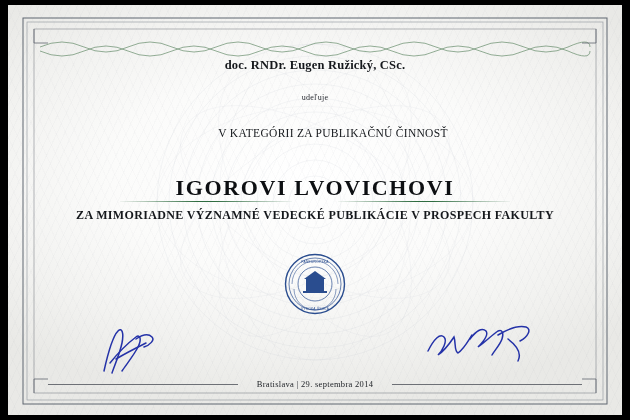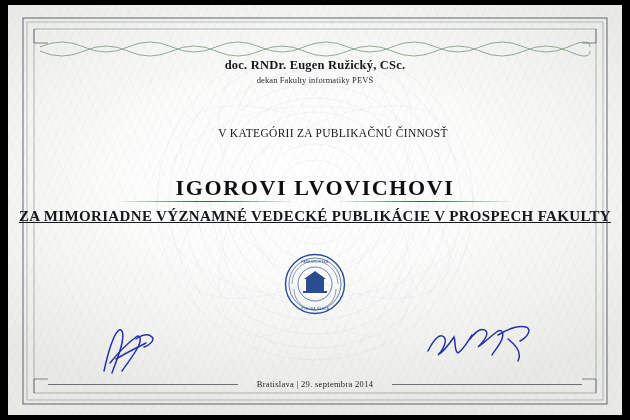--- a/index.html
+++ b/index.html
@@ -125,25 +125,24 @@
     position: absolute;
     top: 196px;
     height: 1px;
     background: linear-gradient(90deg, rgba(30,90,50,0.05), #2e6b3f 45%, #2e6b3f 55%, rgba(30,90,50,0.05));
   }
   #rule-left { left: 112px; width: 172px; }
   #rule-right { right: 112px; width: 172px; }
 
   #reason {
     top: 203px;
-    font-size: 15px;
+    font-size: 12px;
     font-weight: bold;
     color: #15181c;
     letter-spacing: 0.35px;
-    text-decoration: underline;
   }
 
   
   #seal {
     position: absolute;
     left: 50%;
     top: 248px;
     transform: translateX(-50%);
     width: 62px;
     height: 62px;
@@ -260,22 +259,22 @@
         <path d="M12 26 h14 M12 26 v-14"></path>
         <path d="M574 26 h-14 M574 26 v-14"></path>
         <path d="M12 362 h14 M12 362 v14"></path>
         <path d="M574 362 h-14 M574 362 v14"></path>
       </g>
     </svg>
 
     <div id="content">
 
       <div class="line-name" id="issuer-name">doc. RNDr. Eugen Ružický, CSc.</div>
-      <div class="line-name" id="issuer-role">dekan Fakulty informatiky PEVŠ</div>
-
+
+      <div class="line-name" id="award-verb">udeľuje</div>
       <div class="line-name" id="award-category">V KATEGÓRII ZA PUBLIKAČNÚ ČINNOSŤ</div>
 
       <div class="line-name" id="recipient">IGOROVI LVOVICHOVI</div>
 
       <div id="rule-left"></div>
       <div id="rule-right"></div>
 
       <div class="line-name" id="reason">ZA MIMORIADNE VÝZNAMNÉ VEDECKÉ PUBLIKÁCIE V PROSPECH FAKULTY</div>
 
       <svg id="seal" viewBox="0 0 62 62">

